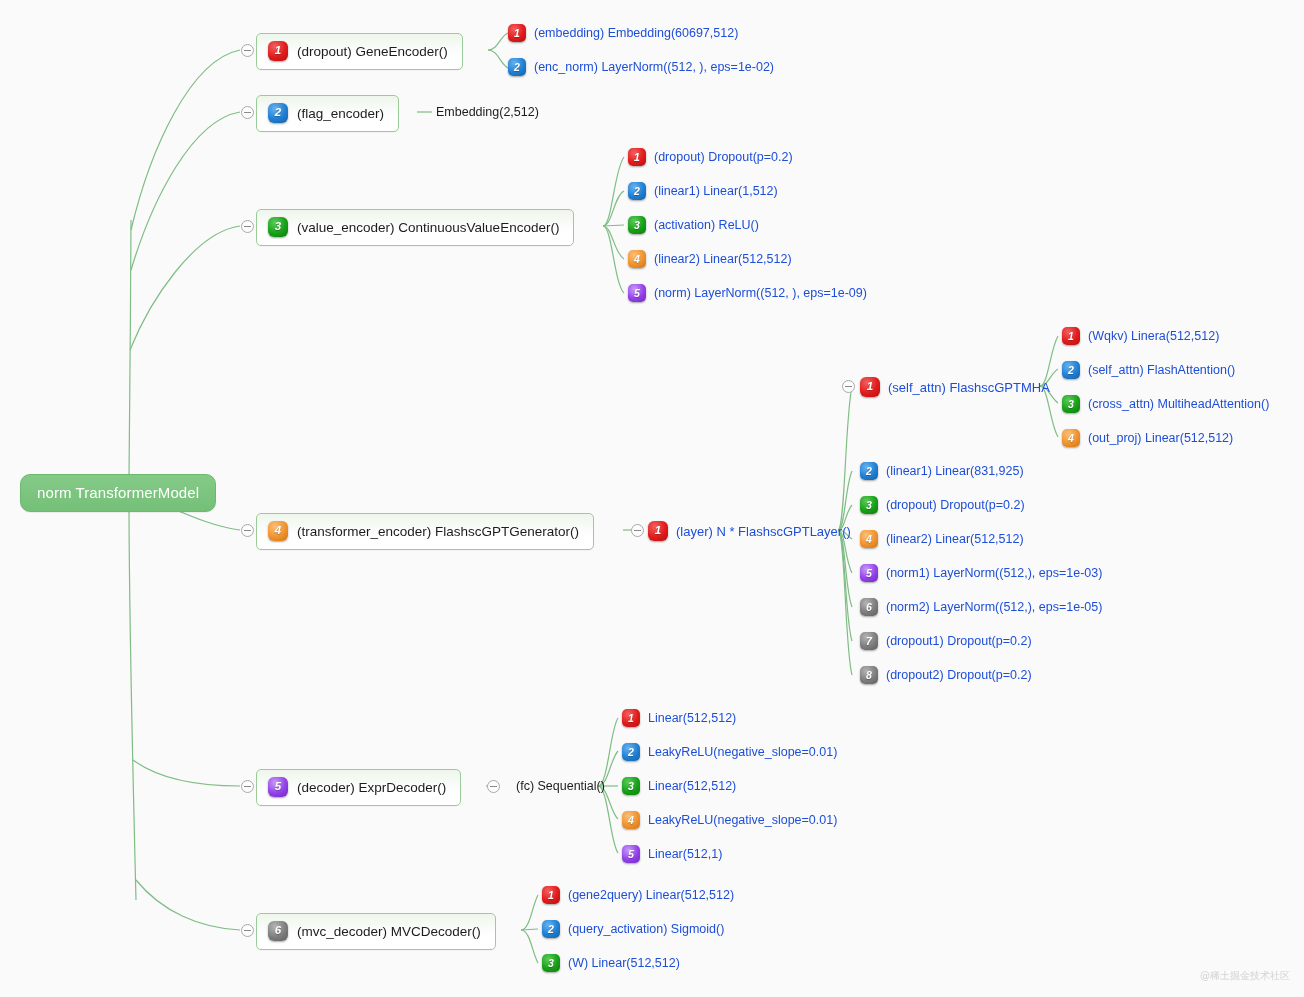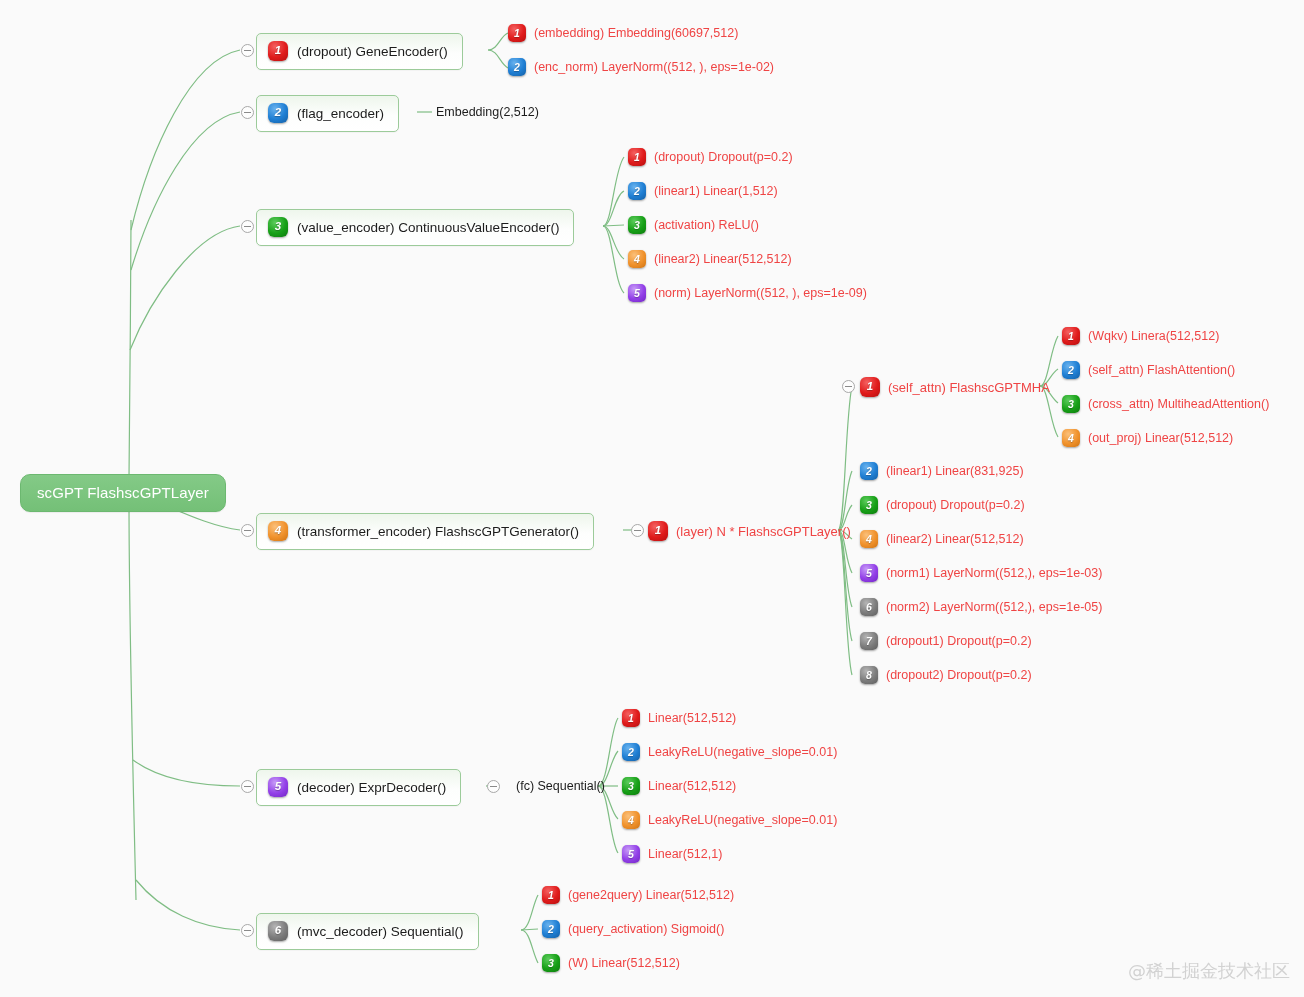--- a/index.html
+++ b/index.html
@@ -42,21 +42,21 @@
   }
   .box-node .label{font-size:13.5px;color:#1c1c1c;margin-left:9px;}
 
   
   .plain-node{
     position:absolute;
     white-space:nowrap;
     display:flex;
     align-items:center;
   }
-  .plain-node .label{font-size:12.5px;color:#ef4444;margin-left:8px;}
+  .plain-node .label{font-size:12.5px;color:#1d4ed8;margin-left:8px;}
   .text-only{
     position:absolute;
     white-space:nowrap;
     font-size:12.5px;
     color:#1c1c1c;
   }
 
   
   .badge{
     flex:0 0 auto;
@@ -96,21 +96,21 @@
     left:2px;top:5px;
     width:7px;height:1px;
     background:#8a8a8a;
   }
 
   
   .watermark{
     position:absolute;
     right:14px;bottom:14px;
     color:#d2d2d2;
-    font-size:18px;
+    font-size:10px;
     font-family:"DejaVu Sans",sans-serif;
     user-select:none;
   }
 </style>
 </head>
 <body>
 
 <div id="canvas">
 
   <svg class="links" viewBox="0 0 1304 997">
@@ -165,21 +165,21 @@
       <path d="M598 786 L 618 786"></path>
       <path d="M598 786 C 608 786, 610 812, 618 819"></path>
       <path d="M598 786 C 608 786, 610 842, 618 853"></path>
 
       <path d="M521 930 C 530 930, 532 906, 538 895"></path>
       <path d="M521 930 L 538 929"></path>
       <path d="M521 930 C 530 930, 532 952, 538 963"></path>
     </g>
   </svg>
 
-  <div class="root-node" style="left:20px;top:474px;">scGPT FlashscGPTLayer</div>
+  <div class="root-node" style="left:20px;top:474px;">norm TransformerModel</div>
 
   <div class="toggle" style="left:241px;top:44px;"></div>
   <div class="box-node" style="left:256px;top:33px;">
     <span class="badge big c-red">1</span>
     <span class="label">(dropout) GeneEncoder()</span>
   </div>
 
   <div class="plain-node" style="left:508px;top:24px;">
     <span class="badge c-red">1</span>
     <span class="label">(embedding) Embedding(60697,512)</span>
@@ -313,21 +313,21 @@
     <span class="label">LeakyReLU(negative_slope=0.01)</span>
   </div>
   <div class="plain-node" style="left:622px;top:845px;">
     <span class="badge c-purple">5</span>
     <span class="label">Linear(512,1)</span>
   </div>
 
   <div class="toggle" style="left:241px;top:924px;"></div>
   <div class="box-node" style="left:256px;top:913px;">
     <span class="badge big c-gray">6</span>
-    <span class="label">(mvc_decoder) Sequential()</span>
+    <span class="label">(mvc_decoder) MVCDecoder()</span>
   </div>
 
   <div class="plain-node" style="left:542px;top:886px;">
     <span class="badge c-red">1</span>
     <span class="label">(gene2query) Linear(512,512)</span>
   </div>
   <div class="plain-node" style="left:542px;top:920px;">
     <span class="badge c-blue">2</span>
     <span class="label">(query_activation) Sigmoid()</span>
   </div>

